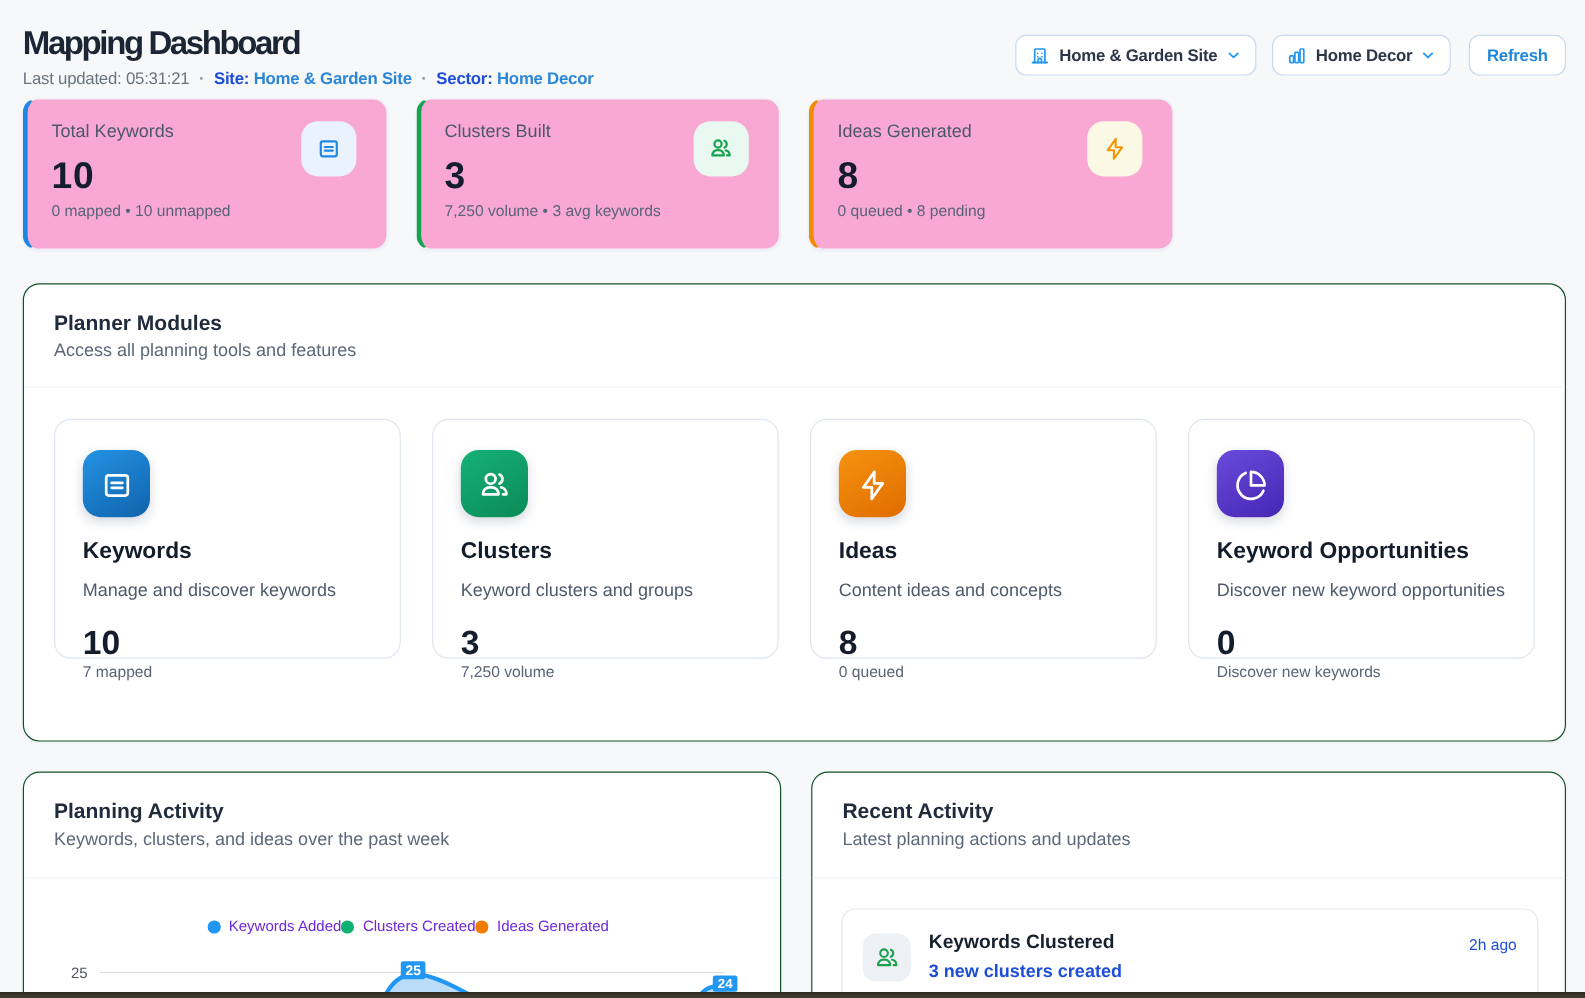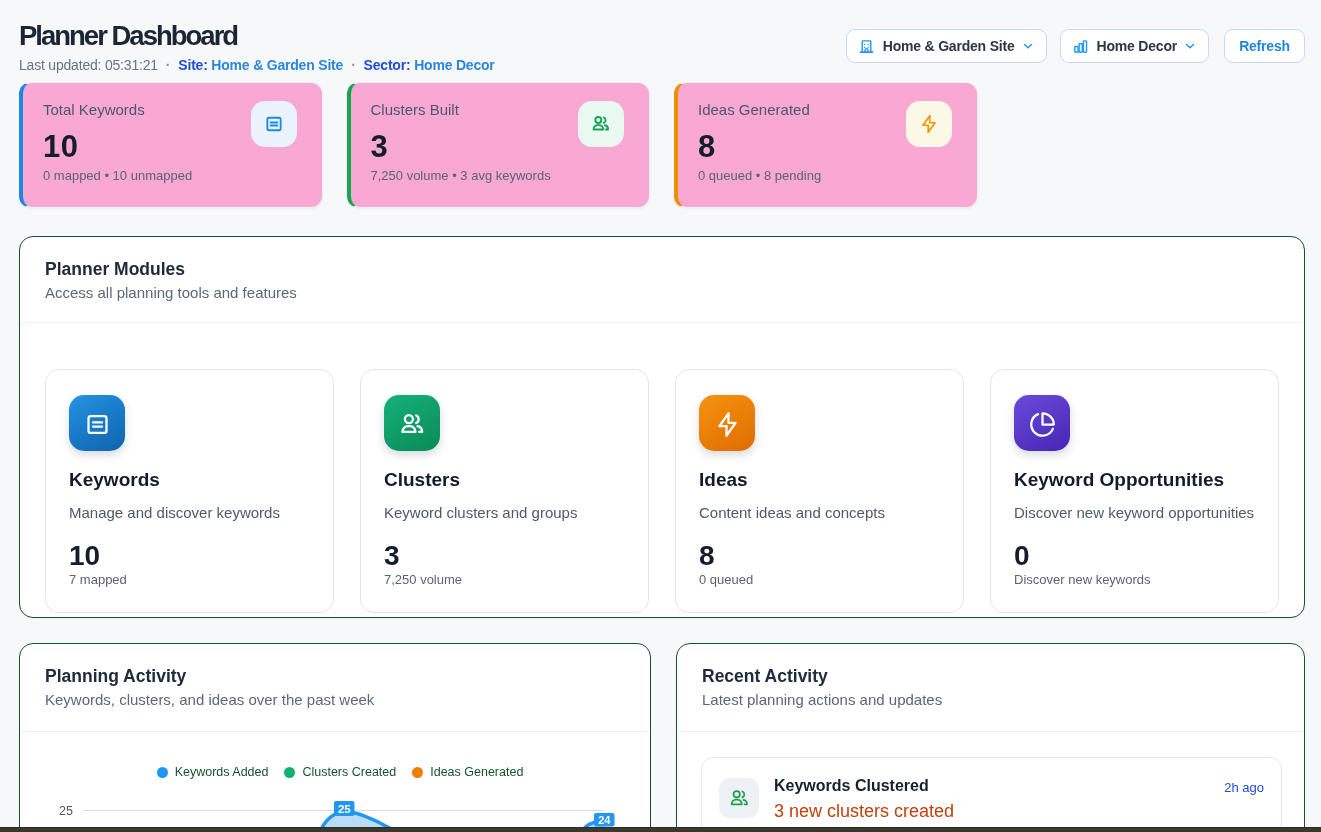--- a/index.html
+++ b/index.html
@@ -32,56 +32,56 @@
 .stat.o { border-left-color:#f08c00; } .stat.o .badge { background:#fcf8e6; }
 .stat.p { border-left-color:#8f35e0; } .stat.p .badge { background:#f8f3fd; }
 
 
 .panel { background:#fff; border-radius:14px; border:1px solid #14532d; box-shadow:0 1px 2px rgba(20,40,80,.04); }
 .panel-hd { padding:22px 25px 0 25px; border-bottom:1px solid #eef1f5; height:86px; }
 .panel-hd .ti { font-size:17.5px; font-weight:bold; color:#202b3c; }
 .panel-hd .de { font-size:15px; color:#5c6878; margin-top:4px; }
 .modules { margin-top:28px; height:382px; }
 .mods { display:grid; grid-template-columns:repeat(4,1fr); gap:26px; padding:26px 25px 0 25px; }
-.mod { background:#fff; border:1px solid #dfe6f0; border-radius:14px; height:244px; padding:25px 20px 0 23px;margin-top:20px; }
+.mod { background:#fff; border:1px solid #dfe6f0; border-radius:14px; height:200px; padding:25px 20px 0 23px; }
 .mod .tile { width:56px; height:56px; border-radius:15px; display:flex; align-items:center; justify-content:center; box-shadow:0 4px 9px rgba(30,50,90,.18); } .mod .tile svg { transform:translateY(1px); width:27px; height:27px; }
 .mod .ti { font-size:19px; font-weight:bold; color:#121c2b; margin-top:18px; }
 .mod .de { font-size:15px; color:#4e5a6b; margin-top:13px; white-space:nowrap; }
 .mod .n { font-size:28px; font-weight:bold; color:#141d2c; margin-top:19px; }
 .mod .s { font-size:13px; color:#5a6474; margin-top:0px; }
 .tile.b { background:linear-gradient(150deg,#2493e4,#0f63ab); }
 .tile.g { background:linear-gradient(150deg,#16b179,#0a8a56); }
 .tile.o { background:linear-gradient(150deg,#f5930f,#e06c00); }
 .tile.p { background:linear-gradient(150deg,#6a4ada,#4526b4); }
 
 
 .bottom { display:grid; grid-template-columns:632px 629px; gap:25px; margin-top:25px; }
 .bpanel { height:250px; position:relative; }
 .bpanel .panel-hd { height:88px; }
 
 
-.legend { position:absolute; left:10px; right:0; top:121px; display:flex; justify-content:center; gap:16px; font-size:12.5px; color:#14532d; }
+.legend { position:absolute; left:10px; right:0; top:121px; display:flex; justify-content:center; font-size:12.5px; color:#6d28d9; }
 .legend .it { display:flex; align-items:center; gap:7px; }
 .legend .dt { width:11px; height:11px; border-radius:50%; }
 .chartsvg { position:absolute; left:0; top:140px; }
 
 
 .act-item { position:absolute; left:24px; top:113px; width:581px; height:80px; background:#fff; border:1px solid #e4e9f1; border-radius:12px; padding:19px 20px 0 18px; }
 .act-item .ic { position:absolute; left:17px; top:20px; width:40px; height:40px; background:#edf0f4; border-radius:11px; display:flex; align-items:center; justify-content:center; }
 .act-item .ti { margin-left:54px; font-size:16px; font-weight:bold; color:#16202f; }
-.act-item .su { margin-left:54px; font-size:18px; color:#c2410c; margin-top:6px; }
+.act-item .su { margin-left:54px; font-size:15px; color:#1d4ed8; margin-top:6px;font-weight:bold; }
 .act-item .ago { position:absolute; right:17px; top:22px; font-size:13px; color:#1d4ed8; }
 
 .taskbar { position:fixed; left:0; bottom:0; width:1321px; height:5px; background:#3b382e; border-top:1px solid #2e2b23; z-index:50; }
 </style>
 </head>
 <body>
 <div class="page">
   <div class="hdr">
-    <h1>Planner Dashboard</h1>
+    <h1>Mapping Dashboard</h1>
     <div class="meta">Last updated: 05:31:21<span class="dot">·</span><b>Site:</b> <a>Home &amp; Garden Site</a><span class="dot">·</span><b>Sector:</b> <a>Home Decor</a></div>
     <div class="hdr-right">
       <div class="btn" id="btn1">
         <svg width="17" height="17" viewBox="0 0 24 24" fill="none" stroke="#2196f3" stroke-width="2" stroke-linecap="round" stroke-linejoin="round">
             <path d="M6 20V5a1 1 0 0 1 1-1h10a1 1 0 0 1 1 1v15"></path>
             <path d="M9.5 9h.01M14.5 9h.01M9.5 13h.01M14.5 13h.01"></path>
             <path d="M10 20v-3a2 2 0 1 1 4 0v3"></path>
             <path d="M3.5 20h17" stroke-width="2.4"></path>
           </svg>
         Home &amp; Garden Site

